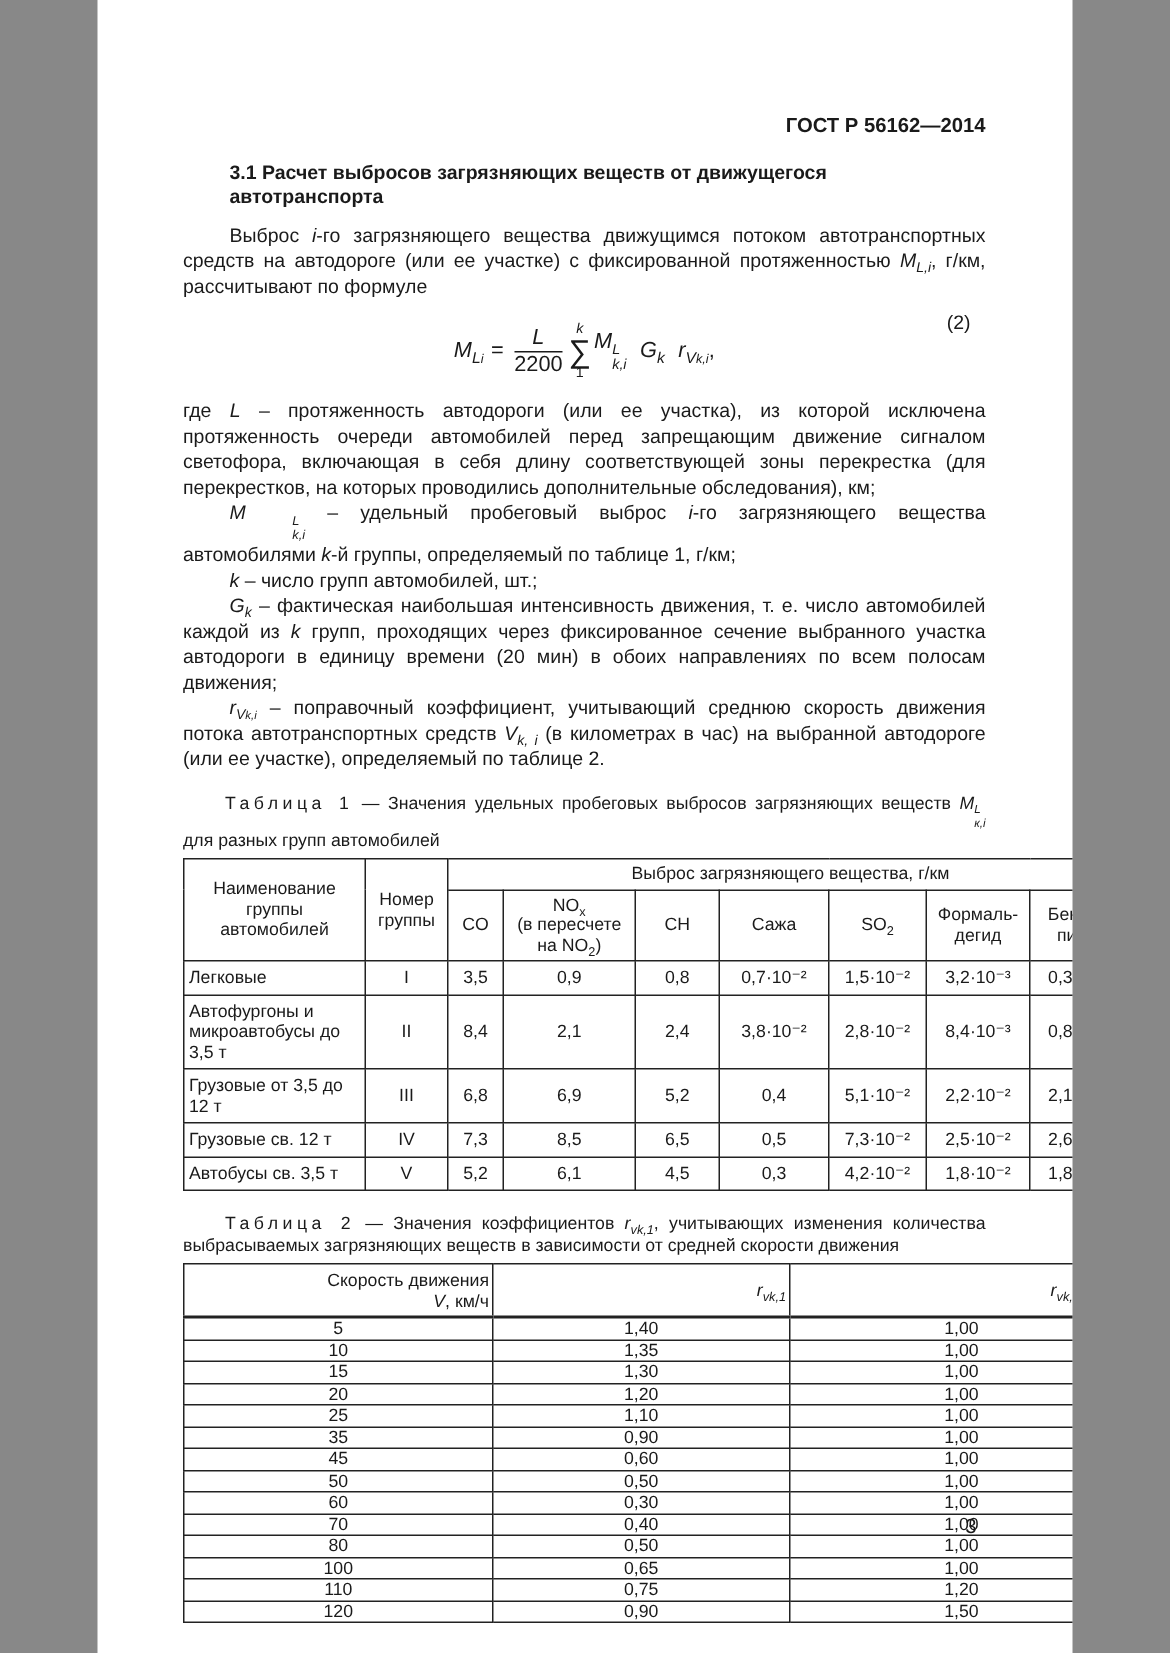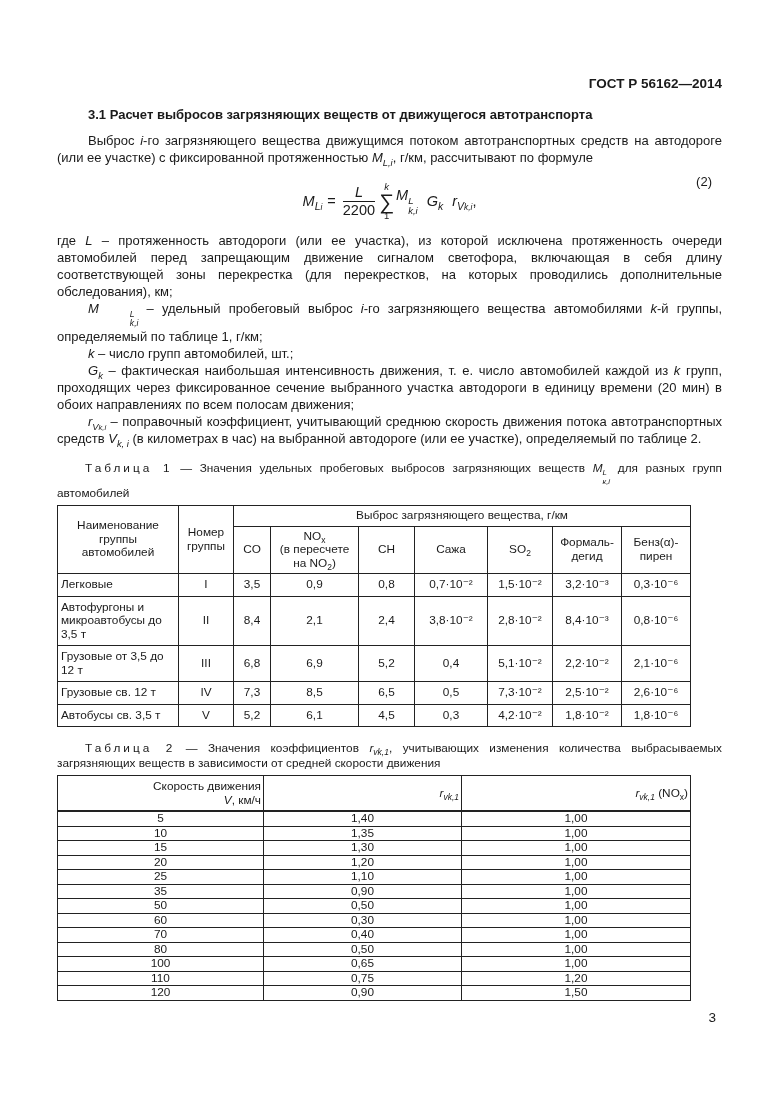--- a/index.html
+++ b/index.html
@@ -1,18 +1,18 @@
 <!DOCTYPE html>
 <html><head>
 <meta charset="utf-8">
 <style>
   html,body{margin:0;padding:0;background:#888;}
   .page{
     position:relative;
-    width:780px;height:1102px;
+    width:650px;height:1102px;
     margin:0 auto;
     background:#fff;
     color:#1a1a1a;
     font-family:"Liberation Sans","DejaVu Sans",sans-serif;
     box-sizing:border-box;
     padding:76px 58px 0 57px;
     overflow:hidden;
   }
   .doc-header{
     text-align:right;font-weight:bold;font-size:13.5px;line-height:16px;
@@ -233,20 +233,25 @@
           <td>25</td>
           <td>1,10</td>
           <td>1,00</td>
         </tr>
       <tr>
           <td>35</td>
           <td>0,90</td>
           <td>1,00</td>
         </tr>
       <tr>
+          <td>45</td>
+          <td>0,60</td>
+          <td>1,00</td>
+        </tr>
+      <tr>
           <td>50</td>
           <td>0,50</td>
           <td>1,00</td>
         </tr>
       <tr>
           <td>60</td>
           <td>0,30</td>
           <td>1,00</td>
         </tr>
       <tr>

